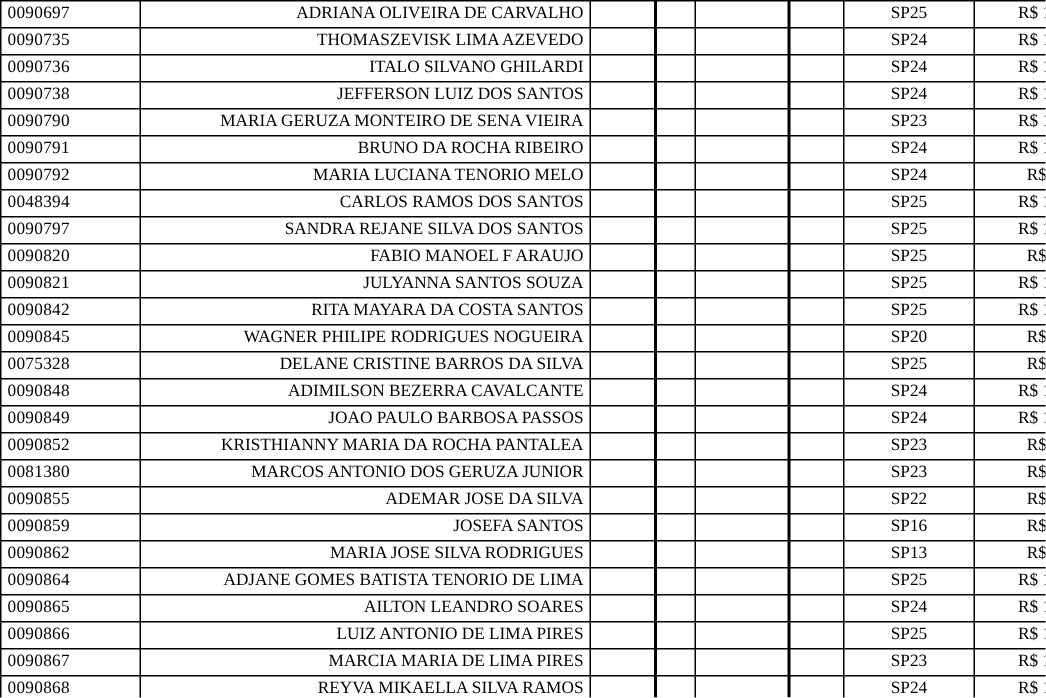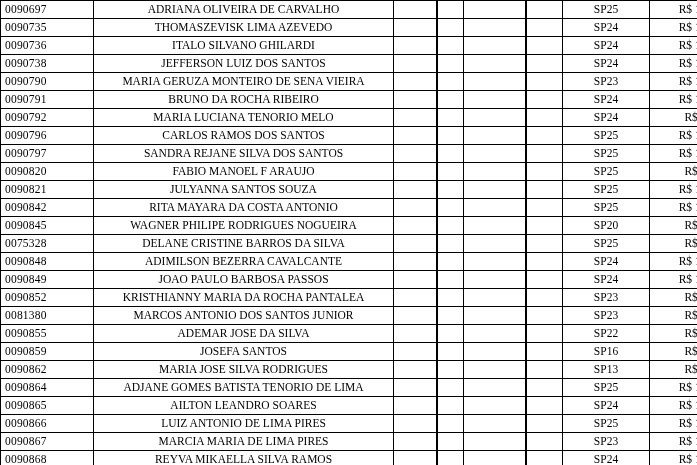--- a/index.html
+++ b/index.html
@@ -36,21 +36,21 @@
     overflow: hidden;
   }
   td.c-id {
     width: 84px;
     text-align: left;
     padding-left: 6px;
     letter-spacing: 0.2px;
   }
   td.c-name {
     width: 291px;
-    text-align: center;
+    text-align: right;
     padding-left: 6px;
   }
   td.c-blank1 {
     width: 61px;
   }
   td.c-blank2 {
     width: 90px;
     border-left-width: 2px;
     border-right-width: 2px;
     border-top: none;
@@ -133,21 +133,21 @@
         </tr>
         <tr>
           <td class="c-id">0090792</td>
           <td class="c-name">MARIA LUCIANA TENORIO MELO</td>
           <td class="c-blank1"></td>
           <td class="c-blank2"></td>
           <td class="c-code">SP24</td>
           <td class="c-value">R$ 7.080,00</td>
         </tr>
         <tr>
-          <td class="c-id">0090796</td>
+          <td class="c-id">0048394</td>
           <td class="c-name">CARLOS RAMOS DOS SANTOS</td>
           <td class="c-blank1"></td>
           <td class="c-blank2"></td>
           <td class="c-code">SP25</td>
           <td class="c-value">R$ 16.080,00</td>
         </tr>
         <tr>
           <td class="c-id">0090797</td>
           <td class="c-name">SANDRA REJANE SILVA DOS SANTOS</td>
           <td class="c-blank1"></td>
@@ -166,21 +166,21 @@
         <tr>
           <td class="c-id">0090821</td>
           <td class="c-name">JULYANNA SANTOS SOUZA</td>
           <td class="c-blank1"></td>
           <td class="c-blank2"></td>
           <td class="c-code">SP25</td>
           <td class="c-value">R$ 16.080,00</td>
         </tr>
         <tr>
           <td class="c-id">0090842</td>
-          <td class="c-name">RITA MAYARA DA COSTA ANTONIO</td>
+          <td class="c-name">RITA MAYARA DA COSTA SANTOS</td>
           <td class="c-blank1"></td>
           <td class="c-blank2"></td>
           <td class="c-code">SP25</td>
           <td class="c-value">R$ 16.080,00</td>
         </tr>
         <tr>
           <td class="c-id">0090845</td>
           <td class="c-name">WAGNER PHILIPE RODRIGUES NOGUEIRA</td>
           <td class="c-blank1"></td>
           <td class="c-blank2"></td>
@@ -214,21 +214,21 @@
         <tr>
           <td class="c-id">0090852</td>
           <td class="c-name">KRISTHIANNY MARIA DA ROCHA PANTALEA</td>
           <td class="c-blank1"></td>
           <td class="c-blank2"></td>
           <td class="c-code">SP23</td>
           <td class="c-value">R$ 6.010,78</td>
         </tr>
         <tr>
           <td class="c-id">0081380</td>
-          <td class="c-name">MARCOS ANTONIO DOS SANTOS JUNIOR</td>
+          <td class="c-name">MARCOS ANTONIO DOS GERUZA JUNIOR</td>
           <td class="c-blank1"></td>
           <td class="c-blank2"></td>
           <td class="c-code">SP23</td>
           <td class="c-value">R$ 6.010,78</td>
         </tr>
         <tr>
           <td class="c-id">0090855</td>
           <td class="c-name">ADEMAR JOSE DA SILVA</td>
           <td class="c-blank1"></td>
           <td class="c-blank2"></td>

